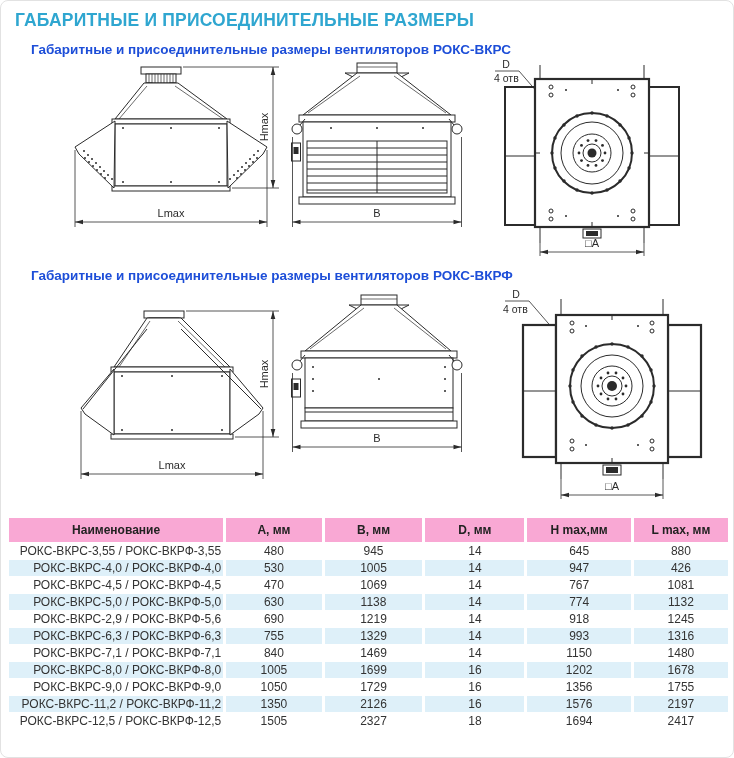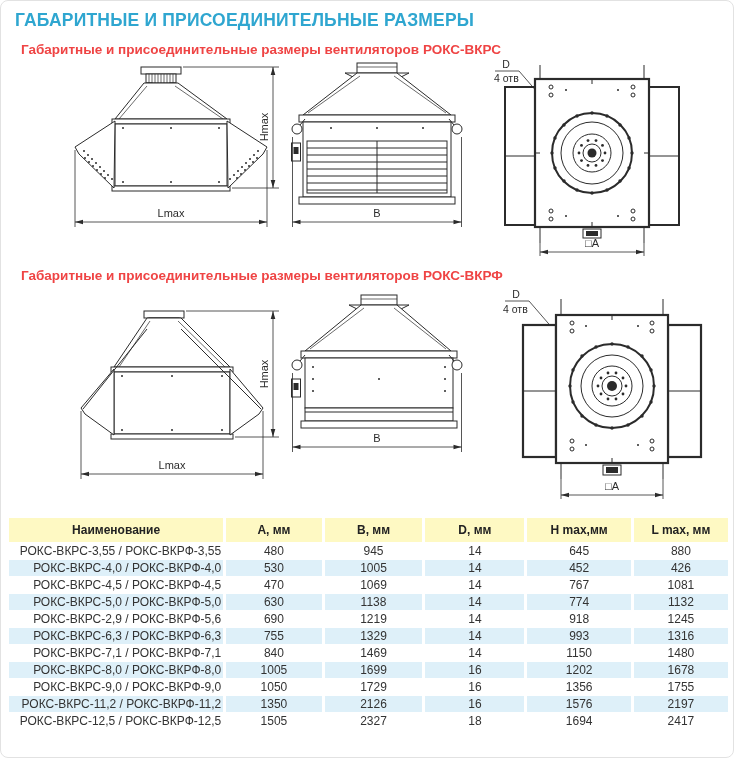--- a/index.html
+++ b/index.html
@@ -18,24 +18,24 @@
     overflow:hidden;
   }
   .page-title {
     color:#2fa6d0;
     font-size:17.5px;
     font-weight:bold;
     margin:2px 0 11px 14px;
     letter-spacing:.2px;
   }
   .section-subtitle {
-    color:#ef4444;
+    color:#1d4ed8;
     font-size:13.5px;
     font-weight:bold;
-    margin-left:20px;
+    margin-left:30px;
   }
   .drawings-row {
     display:flex;
     align-items:flex-start;
     padding-left:10px;
   }
   .drawings-row svg { display:block; flex:0 0 auto; }
   svg { stroke-linecap:butt; }
   svg text {
     font-family:"Liberation Sans", sans-serif;
@@ -56,21 +56,21 @@
 
   table.dims {
     width:719px;
     margin:11px 7px 0 8px;
     border-collapse:collapse;
     table-layout:fixed;
     font-size:12px;
     color:#333;
   }
   table.dims thead th {
-    background:#fef9c3;
+    background:#f9a8d4;
     color:#222;
     font-weight:bold;
     height:24px;
     text-align:center;
   }
   table.dims td {
     height:17px;
     padding:1px 2px;
     text-align:center;
   }
@@ -537,21 +537,21 @@
           <td>945</td>
           <td>14</td>
           <td>645</td>
           <td>880</td>
         </tr>
         <tr>
           <td>РОКС-ВКРС-4,0 / РОКС-ВКРФ-4,0</td>
           <td>530</td>
           <td>1005</td>
           <td>14</td>
-          <td>452</td>
+          <td>947</td>
           <td>426</td>
         </tr>
         <tr>
           <td>РОКС-ВКРС-4,5 / РОКС-ВКРФ-4,5</td>
           <td>470</td>
           <td>1069</td>
           <td>14</td>
           <td>767</td>
           <td>1081</td>
         </tr>

